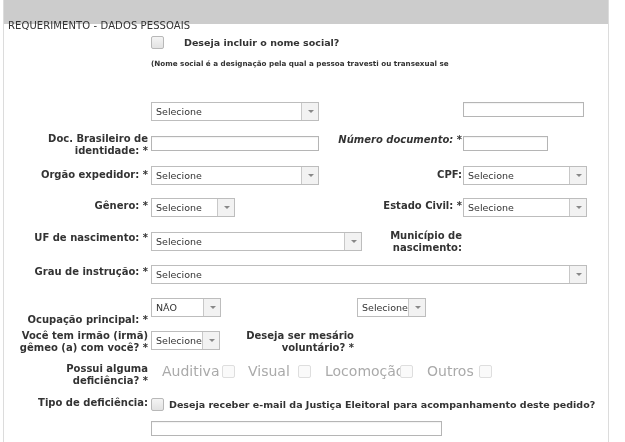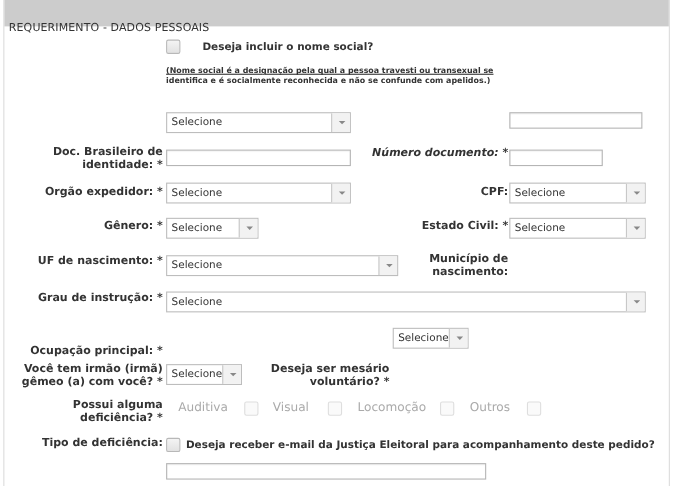--- a/index.html
+++ b/index.html
@@ -31,32 +31,31 @@
     font-size: 9.5px; color: #333; line-height: 17px; padding-left: 4px;
   }
   .select .arrow {
     position: absolute; right: 0; top: 0; width: 17px; height: 17px;
     border-left: 1px solid #c8c8c8; background: #f2f2f2;
   }
   .select .arrow::after {
     content: ""; position: absolute; left: 6px; top: 7px;
     border-left: 3px solid transparent; border-right: 3px solid transparent; border-top: 3px solid #888;
   }
-  .deftext { position: absolute; font-size: 11px; color: #aaa; line-height: 12px; }
+  .deftext { position: absolute; font-size: 14px; color: #aaa; line-height: 12px; }
 </style>
 </head>
 <body>
 
 <div class="panel">
   <div class="header">REQUERIMENTO - DADOS PESSOAIS</div>
 
   <div class="cb" style="left:147px; top:36px;"></div>
   <div class="cbtext" style="left:165px; top:37px;margin-left:15px;">Deseja incluir o nome social?</div>
-  <div class="note" style="left:147px; top:59px;text-decoration:underline;">(Nome social é a designação pela qual a pessoa travesti ou transexual se</div>
-  <div class="note" style="left:147px; top:68px;">identifica e é socialmente reconhecida e não se confunde com apelidos.)</div>
+  <div class="note" style="left:147px; top:59px;">(Nome social é a designação pela qual a pessoa travesti ou transexual se</div>
 
   <div class="lbl" style="left:0; width:144px; top:101px;">
     <div>Doc. Brasileiro de</div>
     <div>identidade: *</div>
   </div>
   <div class="select" style="left:147px; top:102px; width:168px;">
     <span>Selecione</span>
     <span class="arrow"></span>
   </div>
   <div class="lbl" style="left:320px; width:138px; top:102px;font-style:italic;">Número documento: *</div>
@@ -101,20 +100,24 @@
   <div class="lbl" style="left:0; width:144px; top:282px;">Ocupação principal: *</div>
   <div class="select" style="left:147px; top:265px; width:436px;">
     <span>Selecione</span>
     <span class="arrow"></span>
   </div>
 
   <div class="lbl" style="left:0; width:144px; top:298px;">
     <div>Você tem irmão (irmã)</div>
     <div>gêmeo (a) com você? *</div>
   </div>
+  <div class="select" style="left:147px; top:298px; width:70px;">
+    <span>NÃO</span>
+    <span class="arrow"></span>
+  </div>
   <div class="lbl" style="left:220px; width:130px; top:298px;">
     <div>Deseja ser mesário</div>
     <div>voluntário? *</div>
   </div>
   <div class="select" style="left:353px; top:298px; width:69px;">
     <span>Selecione</span>
     <span class="arrow"></span>
   </div>
 
   <div class="lbl" style="left:0; width:144px; top:331px;">

